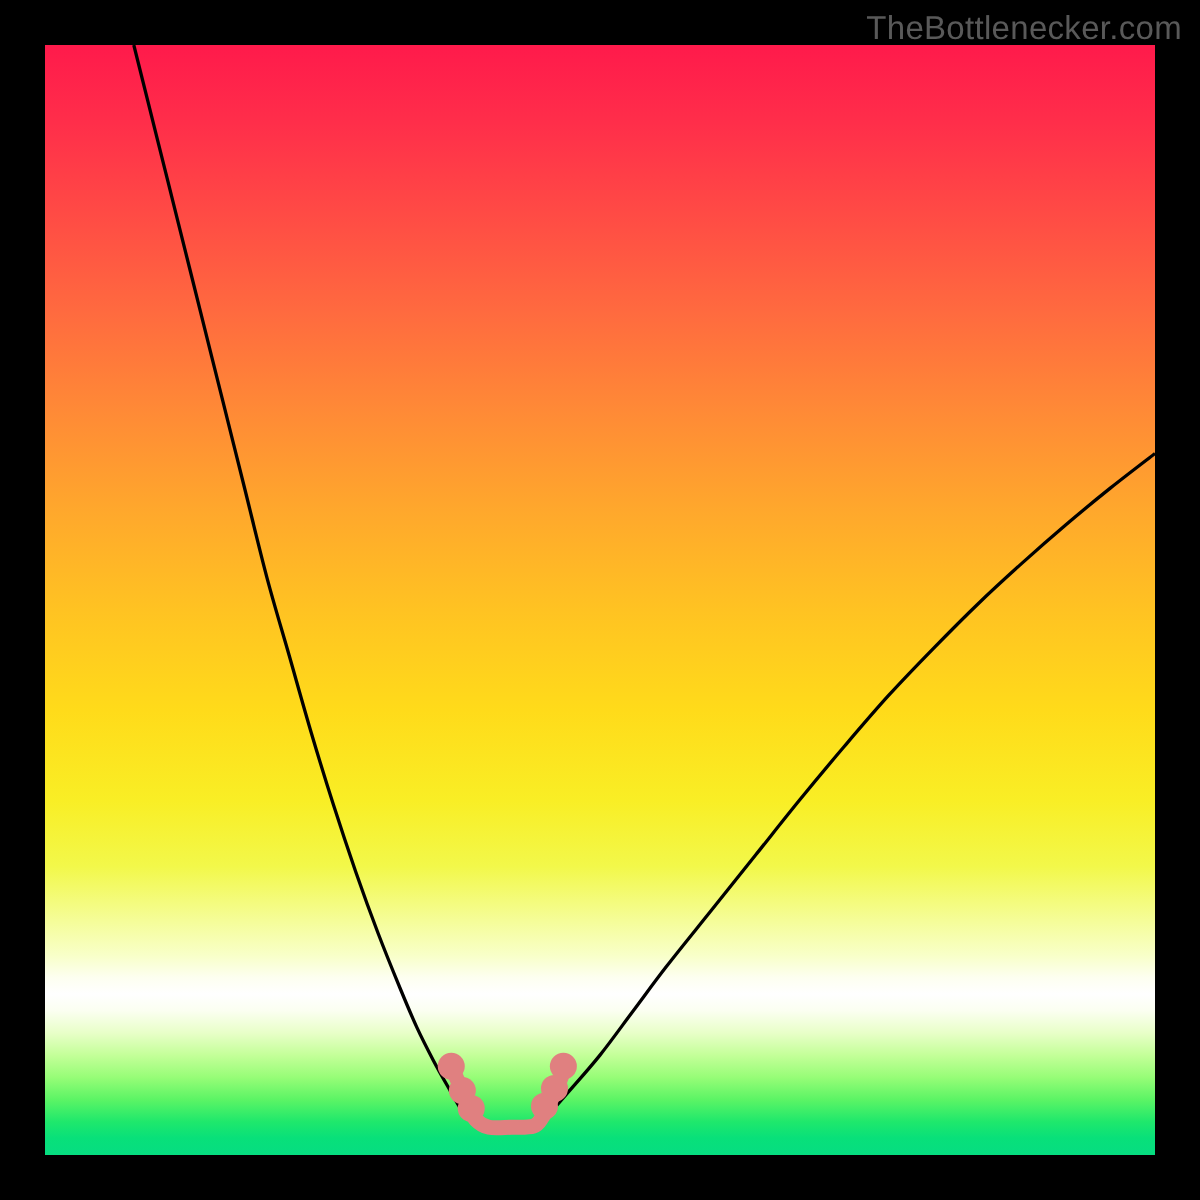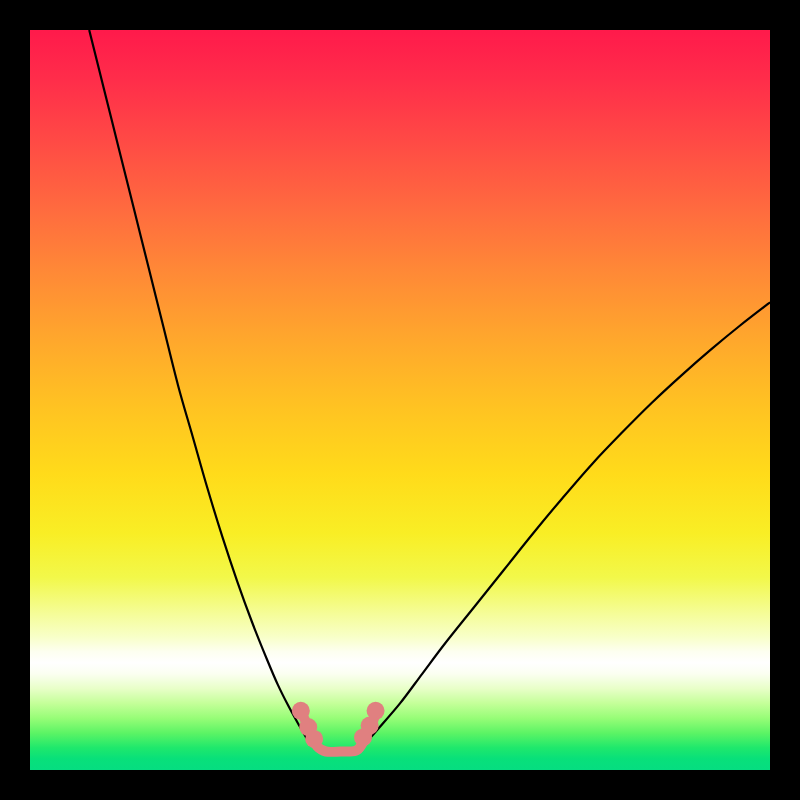--- a/index.html
+++ b/index.html
@@ -87,13 +87,14 @@
           <circle cx="284.16" cy="708.92" r="9" fill="#e08080"></circle>
         </g>
       <g id="beads-right">
           <circle cx="333.00" cy="707.44" r="9" fill="#e08080"></circle>
           <circle cx="339.66" cy="695.60" r="9" fill="#e08080"></circle>
           <circle cx="345.58" cy="680.80" r="9" fill="#e08080"></circle>
         </g>
     </svg>
   </div>
 
+  <div class="watermark">TheBottlenecker.com</div>
 </div>
 
 </body></html>

